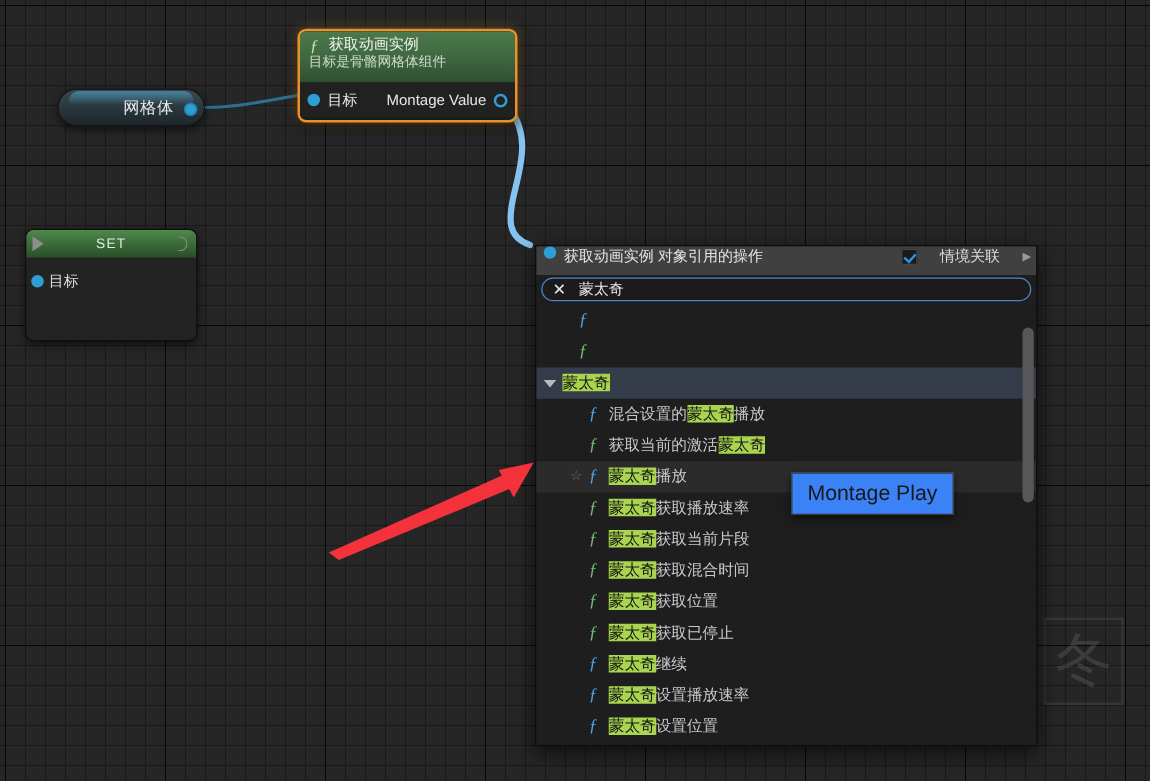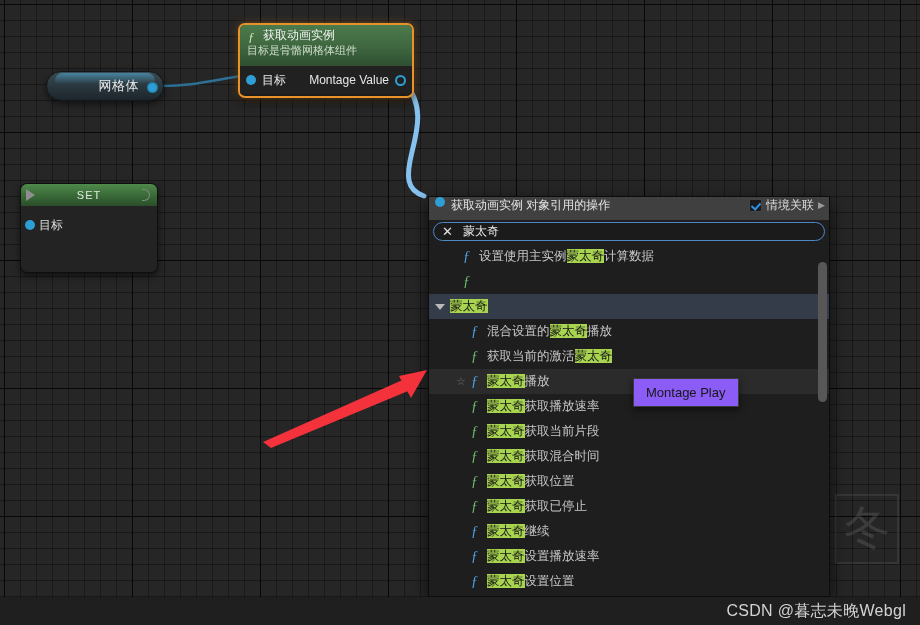--- a/index.html
+++ b/index.html
@@ -286,21 +286,21 @@
   #panel-header-title {
     color: #e4e4e4;
     font-size: 12px;
     white-space: nowrap;
     flex: 1 1 auto;
     overflow: hidden;
   }
   #context-box {
     display: flex;
     align-items: center;
-    gap: 4px;
+    gap: 18px;
     flex: none;
     font-family: Liberation Serif, serif;
   }
   #context-check {
     width: 13px; height: 13px;
     background: #1a1a1a;
     border: 1px solid #454545;
     position: relative;
     box-sizing: border-box;
   }
@@ -426,26 +426,26 @@
     height: 140px;
     background: #575757;
     border-radius: 5px;
   }
 
   
   #tooltip {
     position: absolute;
     left: 633px;
     top: 378px;
-    background: #8b5cf6;
+    background: #3b82f6;
     border: 1px solid #3a3a3a;
     box-shadow: 0 3px 7px rgba(0,0,0,0.5);
     padding: 6px 12px;
     color: #171717;
-    font-size: 13px;
+    font-size: 17px;
     white-space: nowrap;
   }
 
   
   #annotation-arrow {
     position: absolute;
     left: 255px;
     top: 360px;
     pointer-events: none;
   }
@@ -537,21 +537,20 @@
         <span id="search-clear">✕</span>
         <span id="search-value">蒙太奇</span>
       </div>
     </div>
 
     <div id="results-wrap">
       <div id="results-list">
           <div class="result-row">
             <span class="star-icon" style="margin-left: 18px;"></span>
             <span class="fn-icon impure">ƒ</span>
-            <span class="row-text">设置使用主实例<span class="hl">蒙太奇</span>计算数据</span>
           </div>
           <div class="result-row">
             <span class="star-icon" style="margin-left: 18px;"></span>
             <span class="fn-icon pure">ƒ</span>
           </div>
           <div class="result-row category">
             <span class="tri"></span>
             <span class="row-text"><span class="hl">蒙太奇</span></span>
           </div>
           <div class="result-row">
@@ -624,17 +623,14 @@
     <span>Montage Play</span>
   </div>
 
   <svg id="annotation-arrow" width="190" height="90">
     <g>
       <polygon points="8,82 152,18 158,29 16,88" fill="#f4323c"></polygon>
       <polygon points="172,10 144,16 156,38" fill="#f4323c"></polygon>
     </g>
   </svg>
 
-  <div id="watermark-bar">
-    <span id="watermark-text">CSDN @暮志未晚Webgl</span>
-  </div>
 
 </div>
 
 </body></html>

